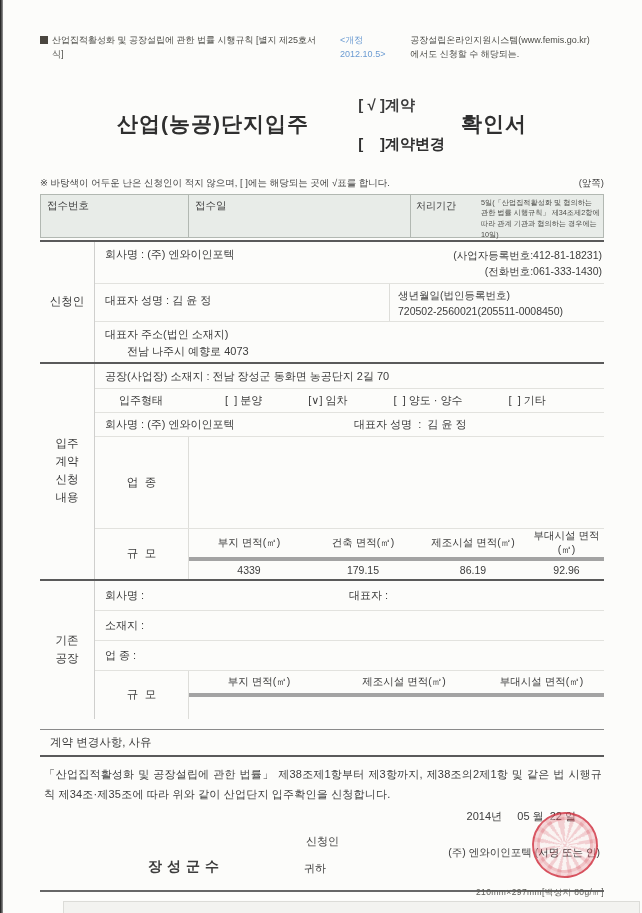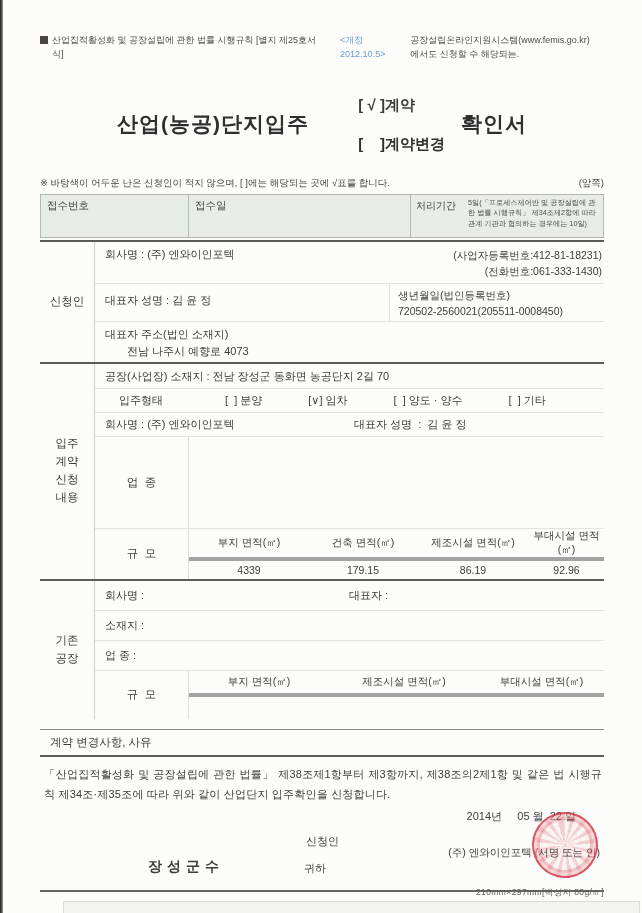--- a/index.html
+++ b/index.html
@@ -25,21 +25,21 @@
   .title-main,.title-suffix { font-size:21px; font-weight:bold; color:#2f2f2f; letter-spacing:1px; }
   .title-opts { font-size:15px; font-weight:bold; line-height:1.3; color:#2f2f2f; white-space:pre; }
   .title-opts .check { color:#3c3c3c; }
 
   .instruction { display:flex; justify-content:space-between; font-size:9.5px; margin:2px 0 4px; color:#444; }
 
   
   .receipt { display:flex; border:1px solid #b2b8b2; background:#e8ece8; height:44px; font-size:10.5px; box-sizing:border-box; }
   .receipt .c1 { width:148px; padding:4px 6px; border-right:1px solid #b2b8b2; box-sizing:border-box; }
   .receipt .c2 { flex:1; padding:4px 6px; border-right:1px solid #b2b8b2; box-sizing:border-box; }
-  .receipt .c3 { width:192px; display:flex; box-sizing:border-box; }
+  .receipt .c3 { width:192px; display:flex; box-sizing:border-box;gap:13px; }
   .receipt .c3 .lbl { width:50px; padding:4px 0 0 5px; font-size:10px; flex:none; }
   .receipt .c3 .val { flex:1; font-size:7.2px; line-height:1.5; padding:3px 3px 0 2px; color:#4a4a46; }
 
   
   .section { border-top:2px solid #5a5a5a; display:flex; }
   .sec-label { width:55px; flex:none; display:flex; flex-direction:column; align-items:center; justify-content:center;
     font-size:11.5px; line-height:1.55; border-right:1px solid #cfcfcd; box-sizing:border-box; }
   .sec-body { flex:1; min-width:0; }
   .row { border-bottom:1px solid #e2e2de; box-sizing:border-box; }
   .row:last-child { border-bottom:none; }
@@ -142,21 +142,21 @@
     <div class="instruction">
       <span>※ 바탕색이 어두운 난은 신청인이 적지 않으며, [  ]에는 해당되는 곳에 √표를 합니다.</span>
       <span>(앞쪽)</span>
     </div>
 
     <div class="receipt">
       <div class="c1">접수번호</div>
       <div class="c2">접수일</div>
       <div class="c3">
         <div class="lbl">처리기간</div>
-        <div class="val">5일(「프로세스제어반 및 공장설립에 관한 법률 시행규칙」 제34조제2항에 따라 관계 기관과 협의하는 경우에는 10일)</div>
+        <div class="val">5일(「산업집적활성화 및 협의하는 관한 법률 시행규칙」 제34조제2항에 따라 관계 기관과 협의하는 경우에는 10일)</div>
       </div>
     </div>
 
     <div class="section" style="margin-top:2px;">
       <div class="sec-label">신청인</div>
       <div class="sec-body">
         <div class="row app-r1">
           <div class="lft">회사명 : (주) 엔와이인포텍</div>
           <div class="rgt">
             <div>(사업자등록번호:412-81-18231)</div>

